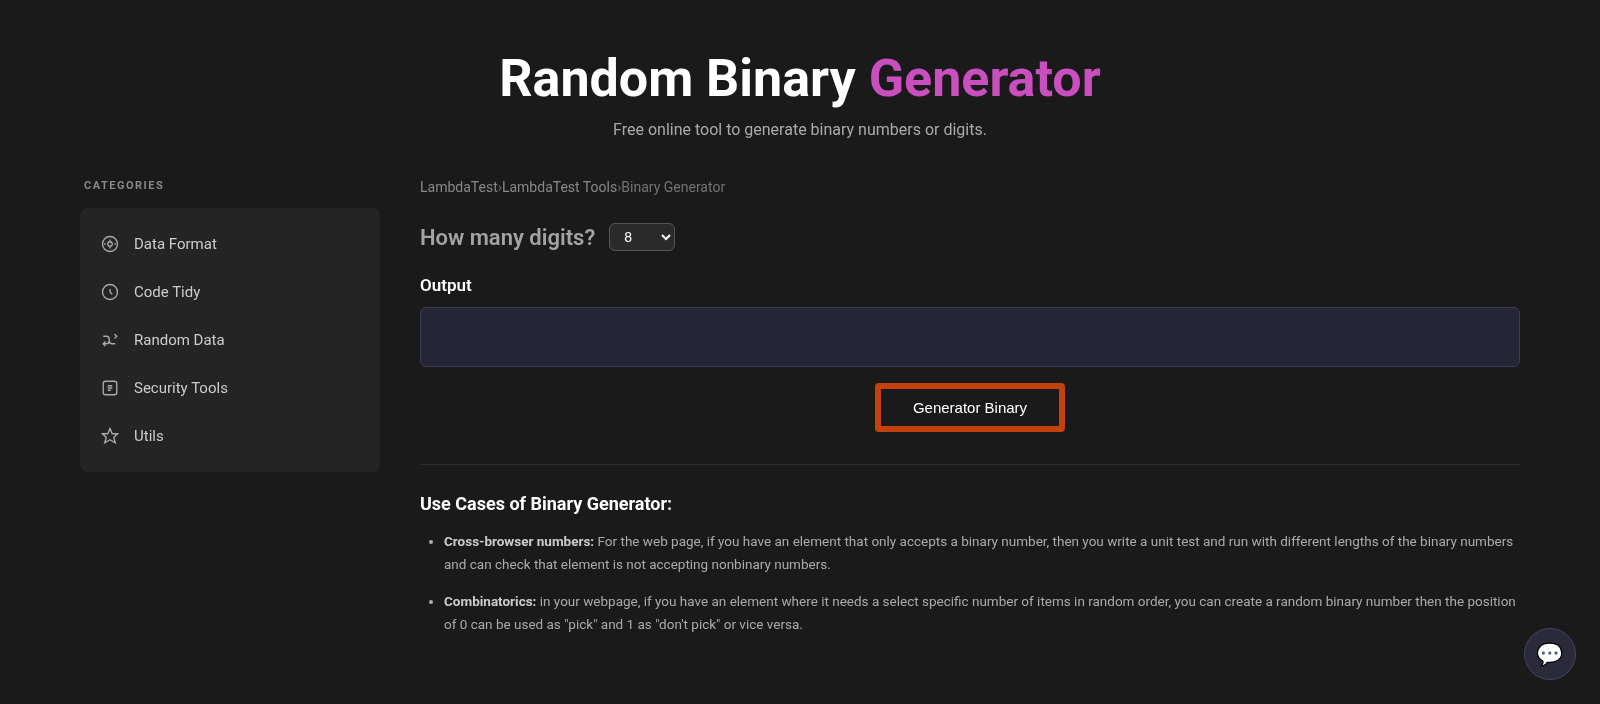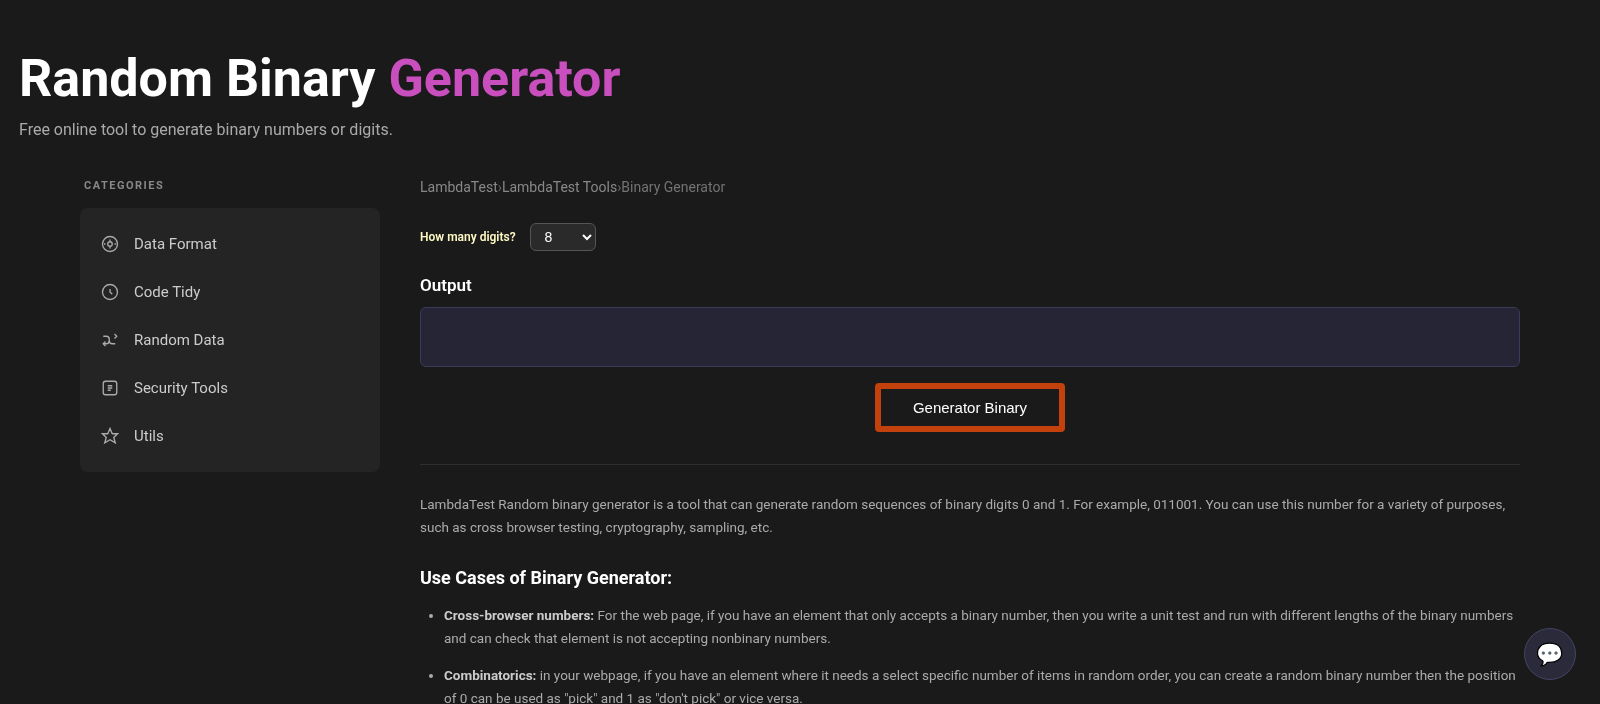--- a/index.html
+++ b/index.html
@@ -7,21 +7,21 @@
       background-color: #1a1a1a;
       color: #e0e0e0;
       font-family: -apple-system, BlinkMacSystemFont, 'Segoe UI', Roboto, sans-serif;
       min-height: 704px;
       width: 1600px;
       overflow-x: hidden;
     }
 
     
     .header {
-      text-align: left;
+      text-align: center;
       padding: 48px 19px 40px;
       background-color: #1a1a1a;
     }
     .header-title {
       font-size: 52px;
       font-weight: 700;
       color: #ffffff;
       line-height: 1.2;
     }
     .header-title .accent {
@@ -108,23 +108,23 @@
       background-color: #1a1a1a;
     }
 
     .digits-row {
       display: flex;
       align-items: center;
       gap: 14px;
       margin-bottom: 24px;
     }
     .digits-label {
-      font-size: 12px;
+      font-size: 22px;
       font-weight: 600;
-      color: #fef9c3;
+      color: #a3a3a3;
     }
     .digits-select {
       background-color: #2a2a2a;
       border: 1px solid #555555;
       border-radius: 6px;
       color: #ffffff;
       padding: 4px 10px;
       font-size: 14px;
       cursor: pointer;
       appearance: auto;
@@ -318,21 +318,20 @@
       <div class="output-area"></div>
 
       <div class="generate-btn-row">
         <button class="generate-btn">Generator Binary</button>
       </div>
 
     </div>
 
     <div class="divider-line"></div>
 
-    <p class="description-text">LambdaTest Random binary generator is a tool that can generate random sequences of binary digits 0 and 1. For example, 011001. You can use this number for a variety of purposes, such as cross browser testing, cryptography, sampling, etc.</p>
 
     <h2 class="use-cases-title">Use Cases of Binary Generator:</h2>
     <ul class="use-cases-list">
       <li>
         <strong>Cross-browser numbers:</strong>
         <span> For the web page, if you have an element that only accepts a binary number, then you write a unit test and run with different lengths of the binary numbers and can check that element is not accepting nonbinary numbers.</span>
       </li>
       <li>
         <strong>Combinatorics:</strong>
         <span> in your webpage, if you have an element where it needs a select specific number of items in random order, you can create a random binary number then the position of 0 can be used as "pick" and 1 as "don't pick" or vice versa.</span>

